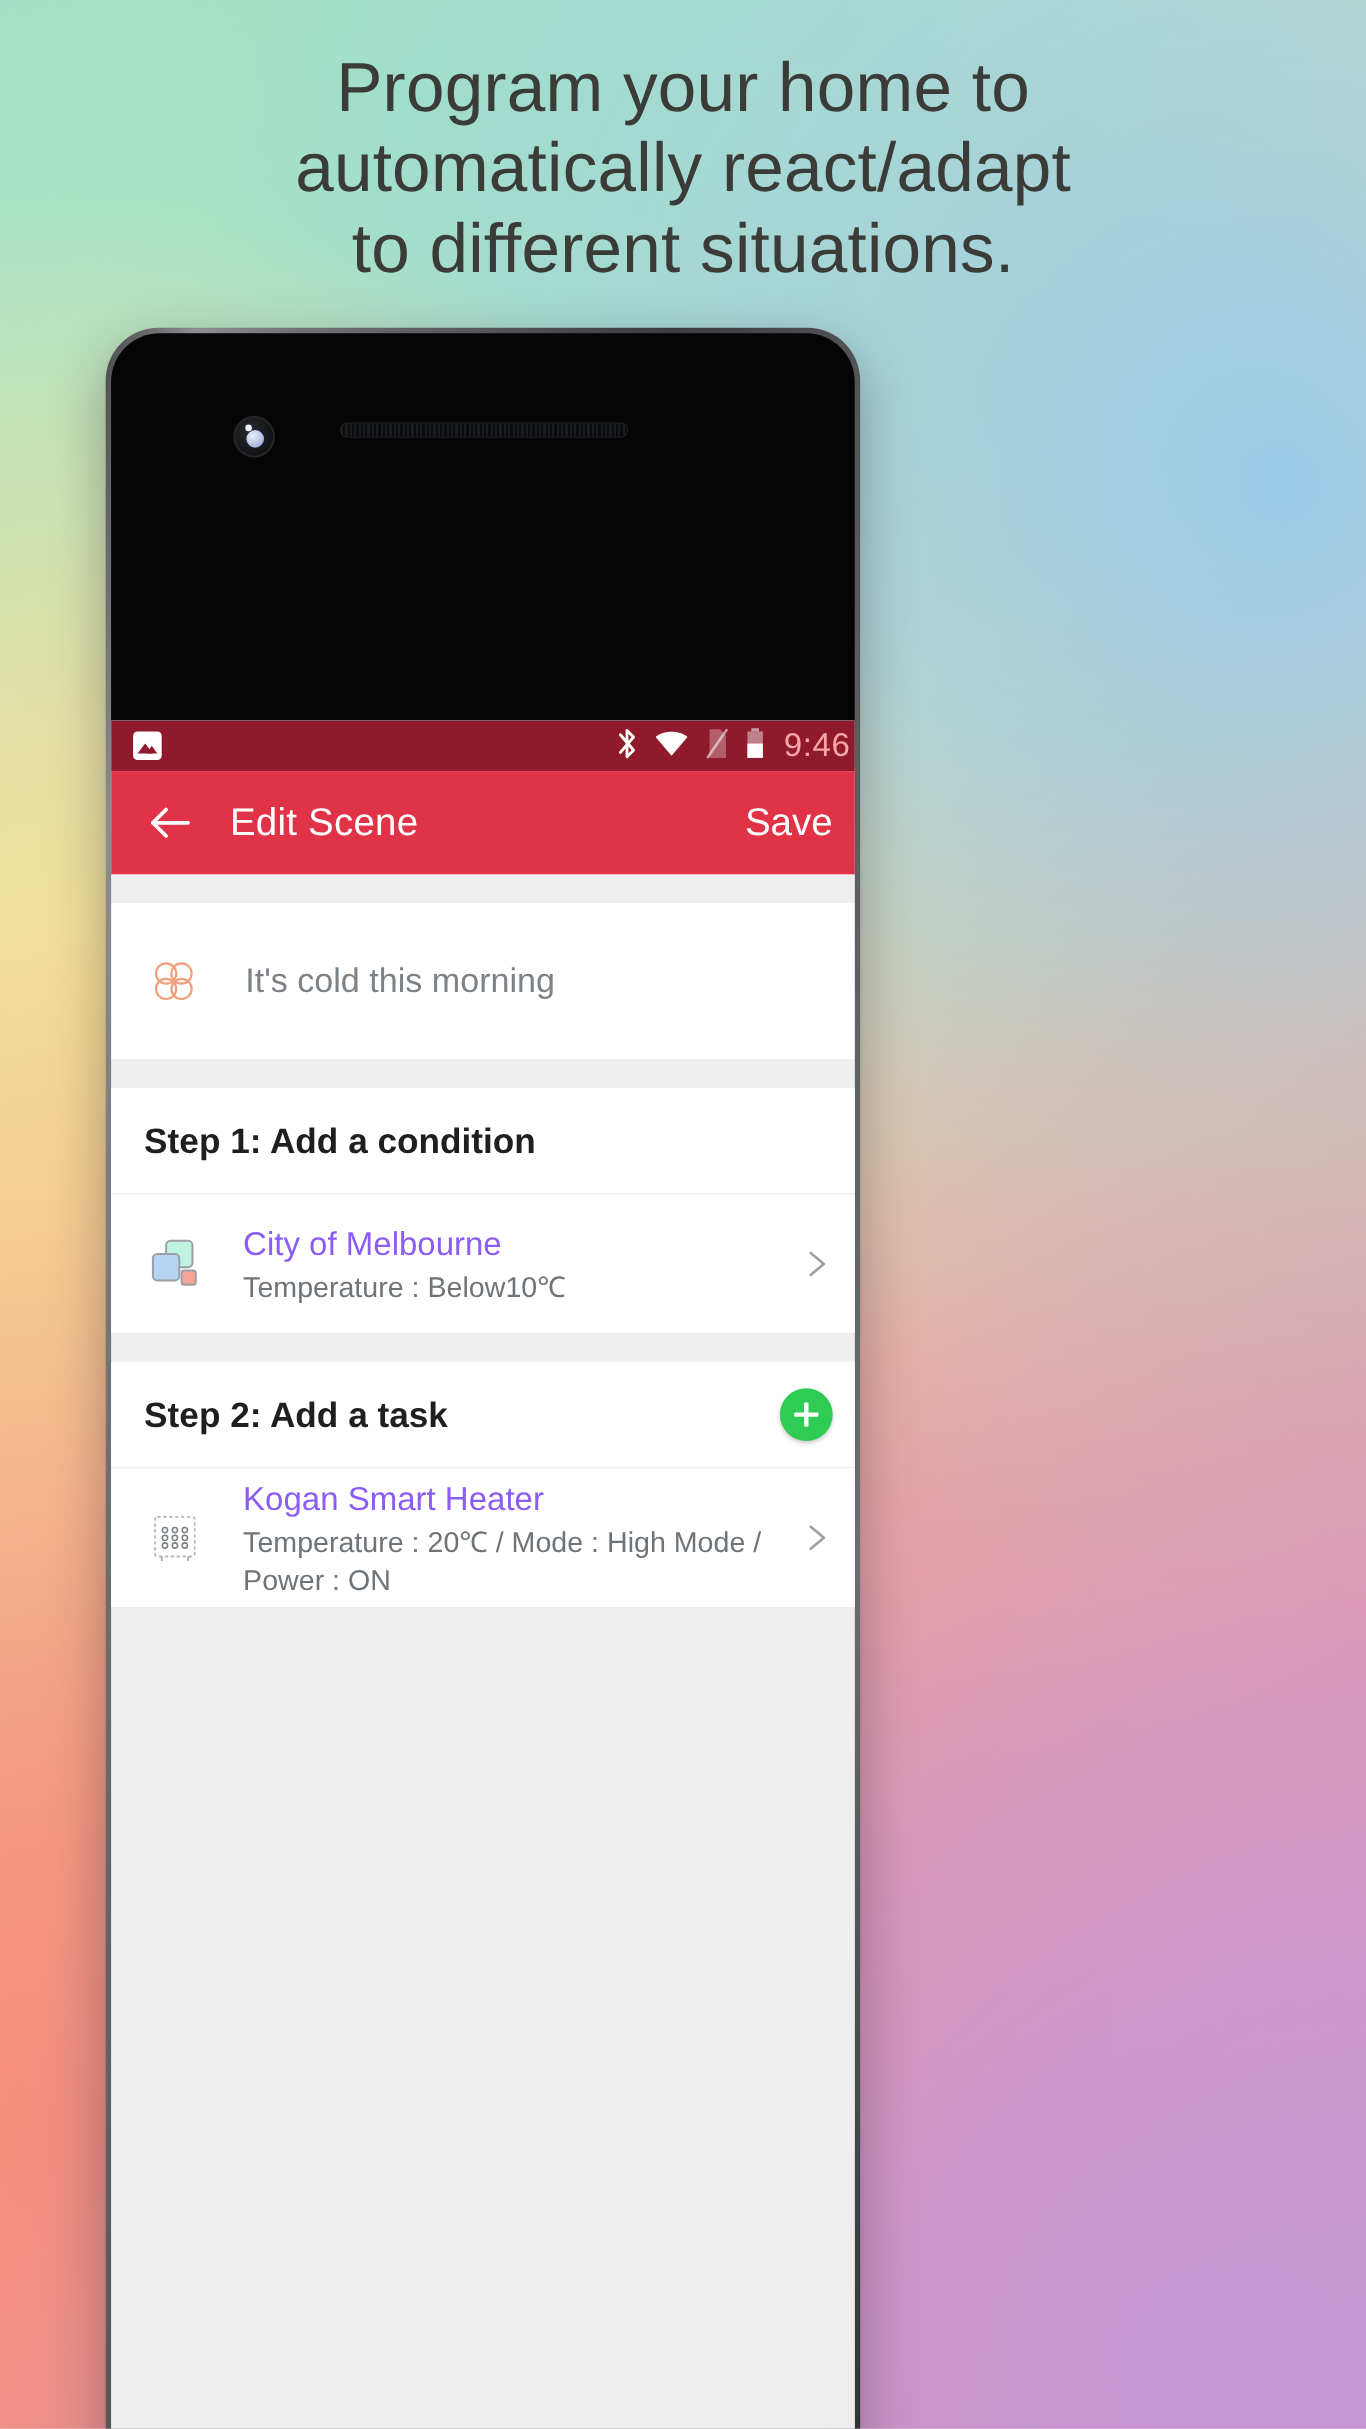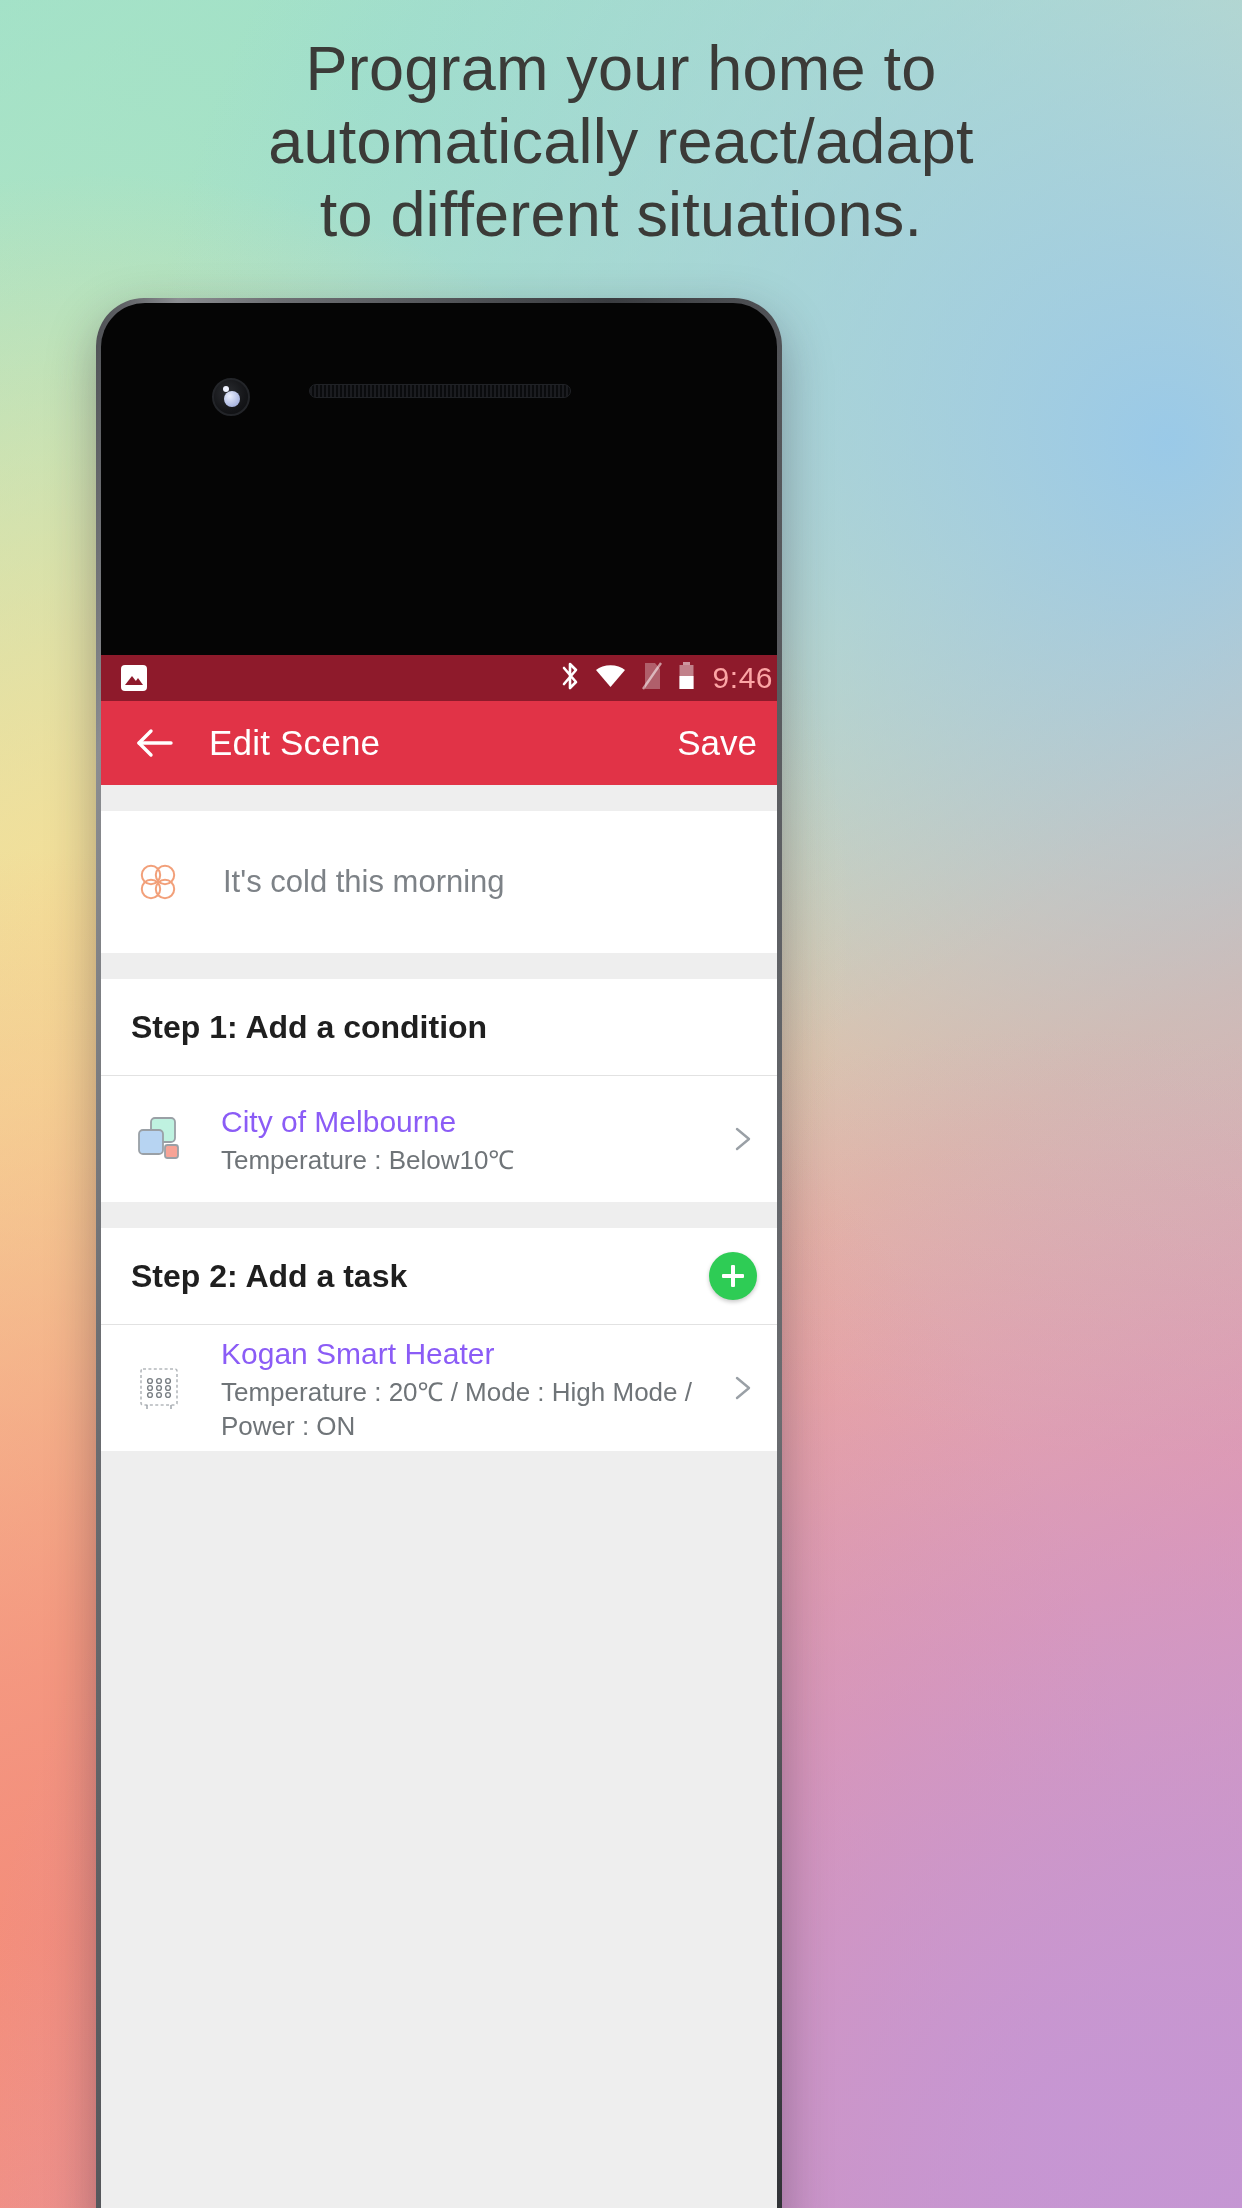--- a/index.html
+++ b/index.html
@@ -19,21 +19,21 @@
       radial-gradient(circle at 8% 42%, rgba(246,222,150,0.95) 0%, rgba(246,222,150,0) 44%),
       radial-gradient(circle at 94% 20%, rgba(150,200,235,0.95) 0%, rgba(150,200,235,0) 48%),
       radial-gradient(circle at 30% 4%, rgba(160,225,200,0.95) 0%, rgba(160,225,200,0) 46%),
       linear-gradient(150deg, #a9e3c8 0%, #cfe8b9 18%, #f3e4a4 38%, #f5b394 58%, #e79aa8 76%, #bf96cf 100%);
     overflow: hidden;
   }
 
   
   #headline {
     position: absolute;
-    top: 32px; left: 0; width: 1242px;
+    top: 44px; left: 0; width: 1242px;
     text-align: center;
     color: #3b3b38;
     font-size: 63px;
     line-height: 73px;
     letter-spacing: 0.2px;
     font-weight: 400;
   }
   #headline .hl { display: block; }
 
   
@@ -124,21 +124,21 @@
     content:""; position:absolute; right:4px; bottom:6px;
     width: 0; height: 0;
     border-left: 5px solid transparent;
     border-right: 5px solid transparent;
     border-bottom: 7px solid #8e1a2b;
   }
   .sb-time { font-size: 30px; font-weight: 400; letter-spacing: 0.5px; margin-left: 4px; }
 
   
   #appbar {
-    height: 84px;
+    height: 94px;
     background: #e13347;
     display: flex; align-items: center;
     padding: 0 30px 0 32px;
     color: #fff;
   }
   #back-arrow {
     width: 44px; height: 44px;
     position: relative; cursor: pointer; flex: none;
   }
   #back-arrow svg { display:block; }

